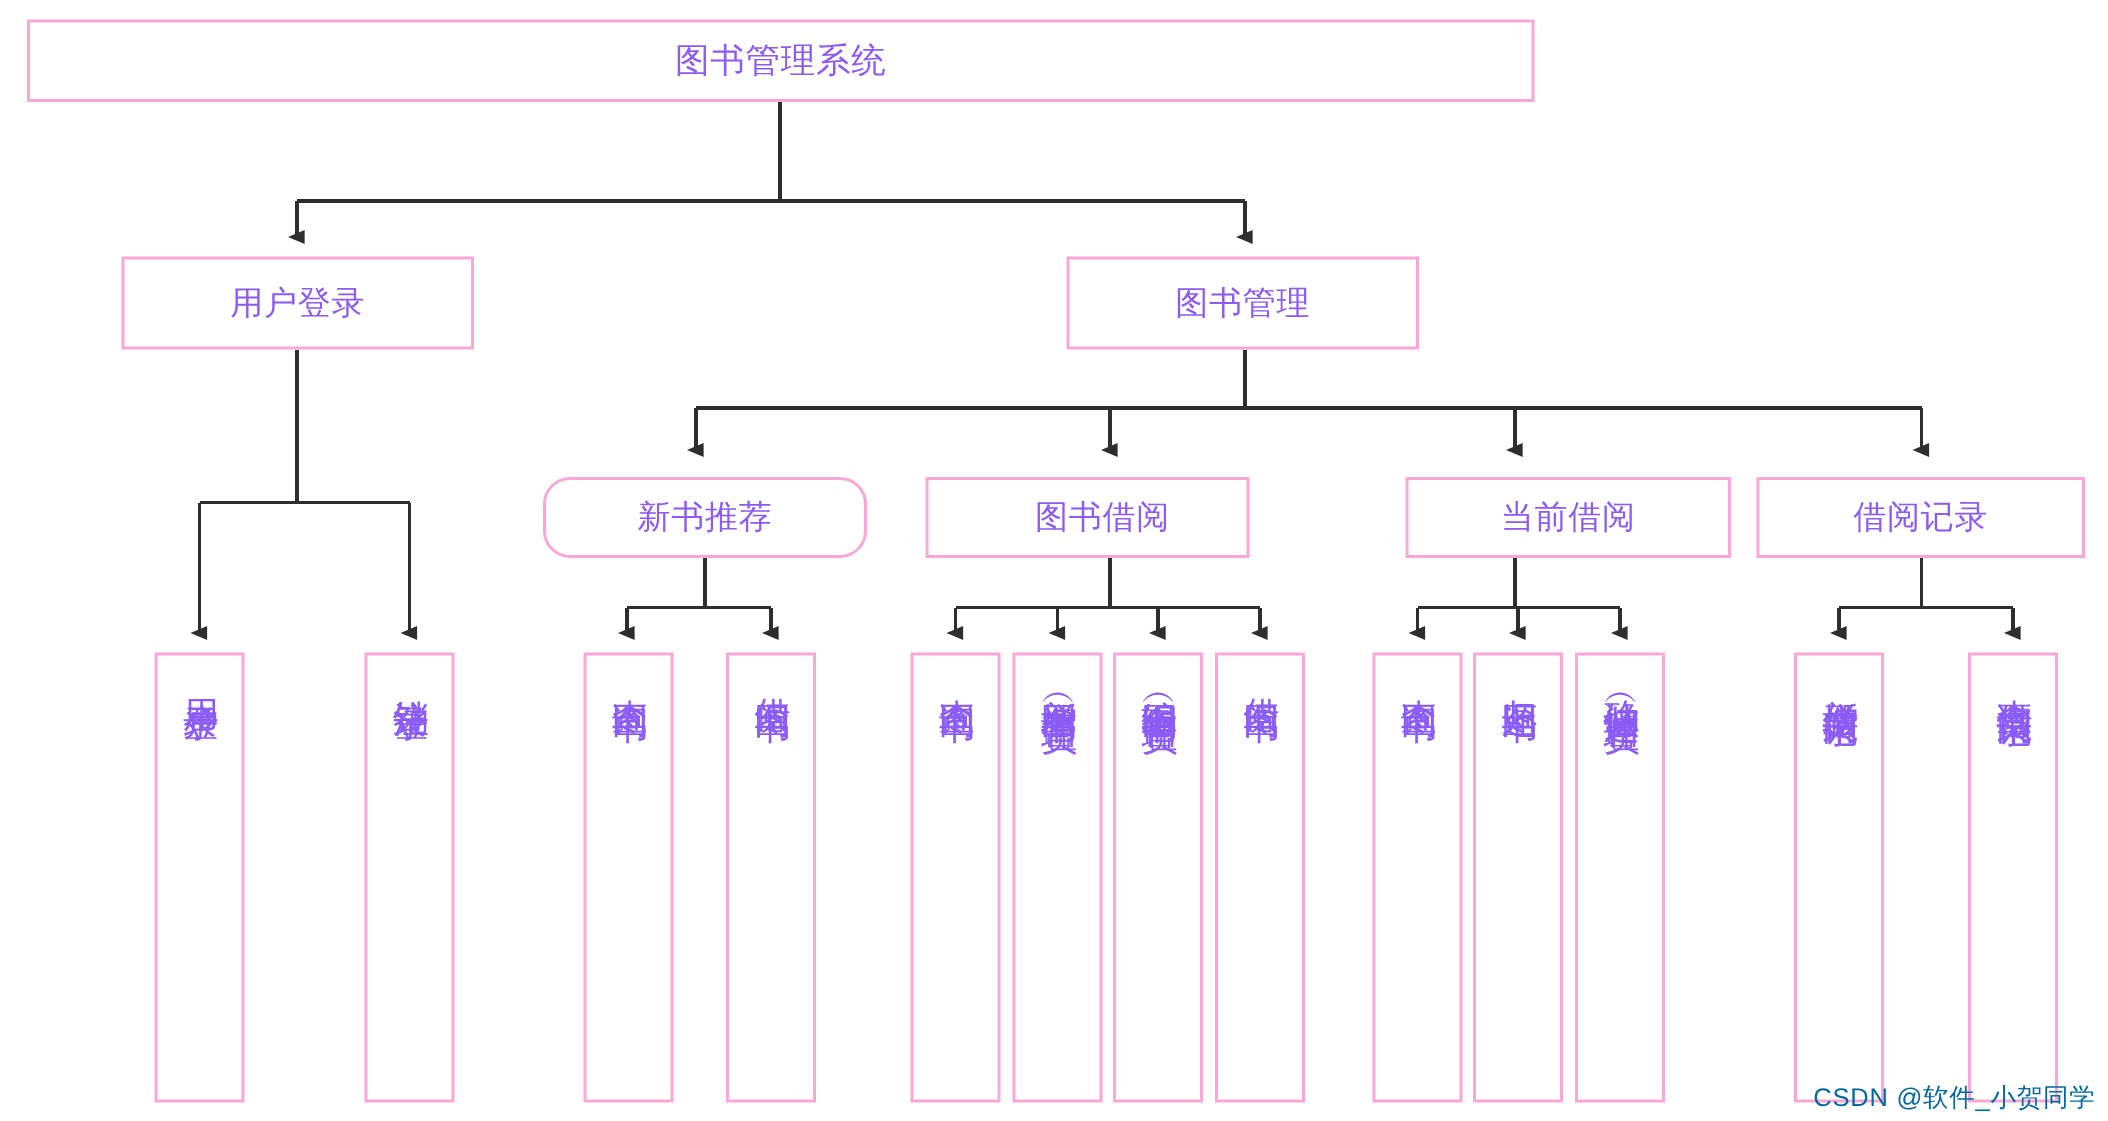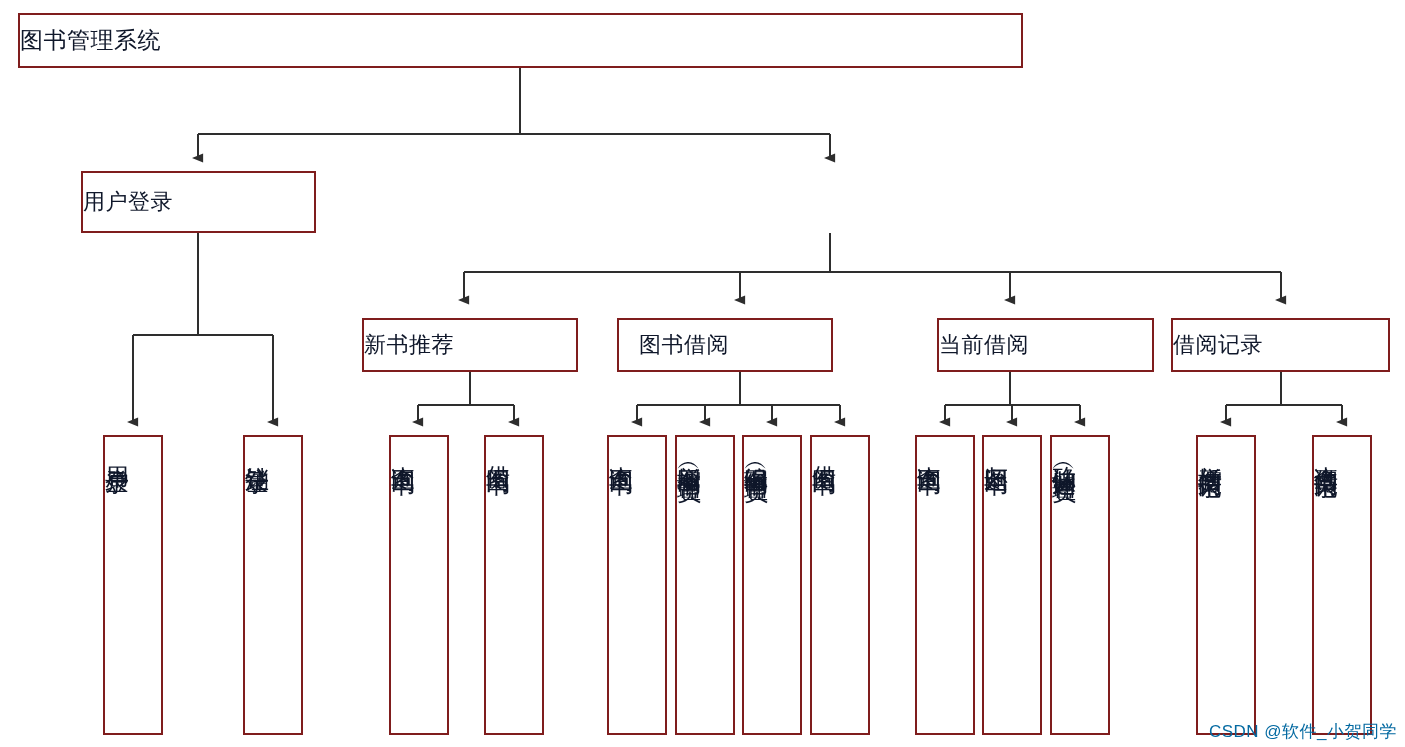--- a/index.html
+++ b/index.html
@@ -22,26 +22,26 @@
     position: absolute;
     left: 0;
     top: 0;
     width: 1405px;
     height: 747px;
     pointer-events: none;
   }
   .node {
     position: absolute;
     box-sizing: border-box;
-    border: 2px solid #7f1d1d;
+    border: 2px solid #f9a8d4;
     background: #ffffff;
     display: flex;
     align-items: center;
-    justify-content: flex-start;
-    color: #0f172a;
+    justify-content: center;
+    color: #8b5cf6;
   }
   .node .lbl {
     display: block;
     line-height: 1.18;
     letter-spacing: 0.5px;
     white-space: nowrap;
   }
   
   .node.h .lbl {
     font-size: 22px;
@@ -126,22 +126,25 @@
     </g>
   </svg>
 
   <div class="node h root" style="left:18px; top:13px; width:1005px; height:55px;">
     <span class="lbl">图书管理系统</span>
   </div>
 
   <div class="node h" style="left:81px; top:171px; width:235px; height:62px;">
     <span class="lbl">用户登录</span>
   </div>
-
-  <div class="node h" style="left:362px; top:318px; width:216px; height:54px;">
+  <div class="node h" style="left:711px; top:171px; width:235px; height:62px;">
+    <span class="lbl">图书管理</span>
+  </div>
+
+  <div class="node h" style="left:362px; top:318px; width:216px; height:54px;border-radius:18px;">
     <span class="lbl">新书推荐</span>
   </div>
   <div class="node h" style="left:617px; top:318px; width:216px; height:54px;padding-left:20px;">
     <span class="lbl">图书借阅</span>
   </div>
   <div class="node h" style="left:901px; top:318px; width:217px; height:54px;margin-left:36px;">
     <span class="lbl">当前借阅</span>
   </div>
   <div class="node h" style="left:1171px; top:318px; width:219px; height:54px;">
     <span class="lbl">借阅记录</span>

